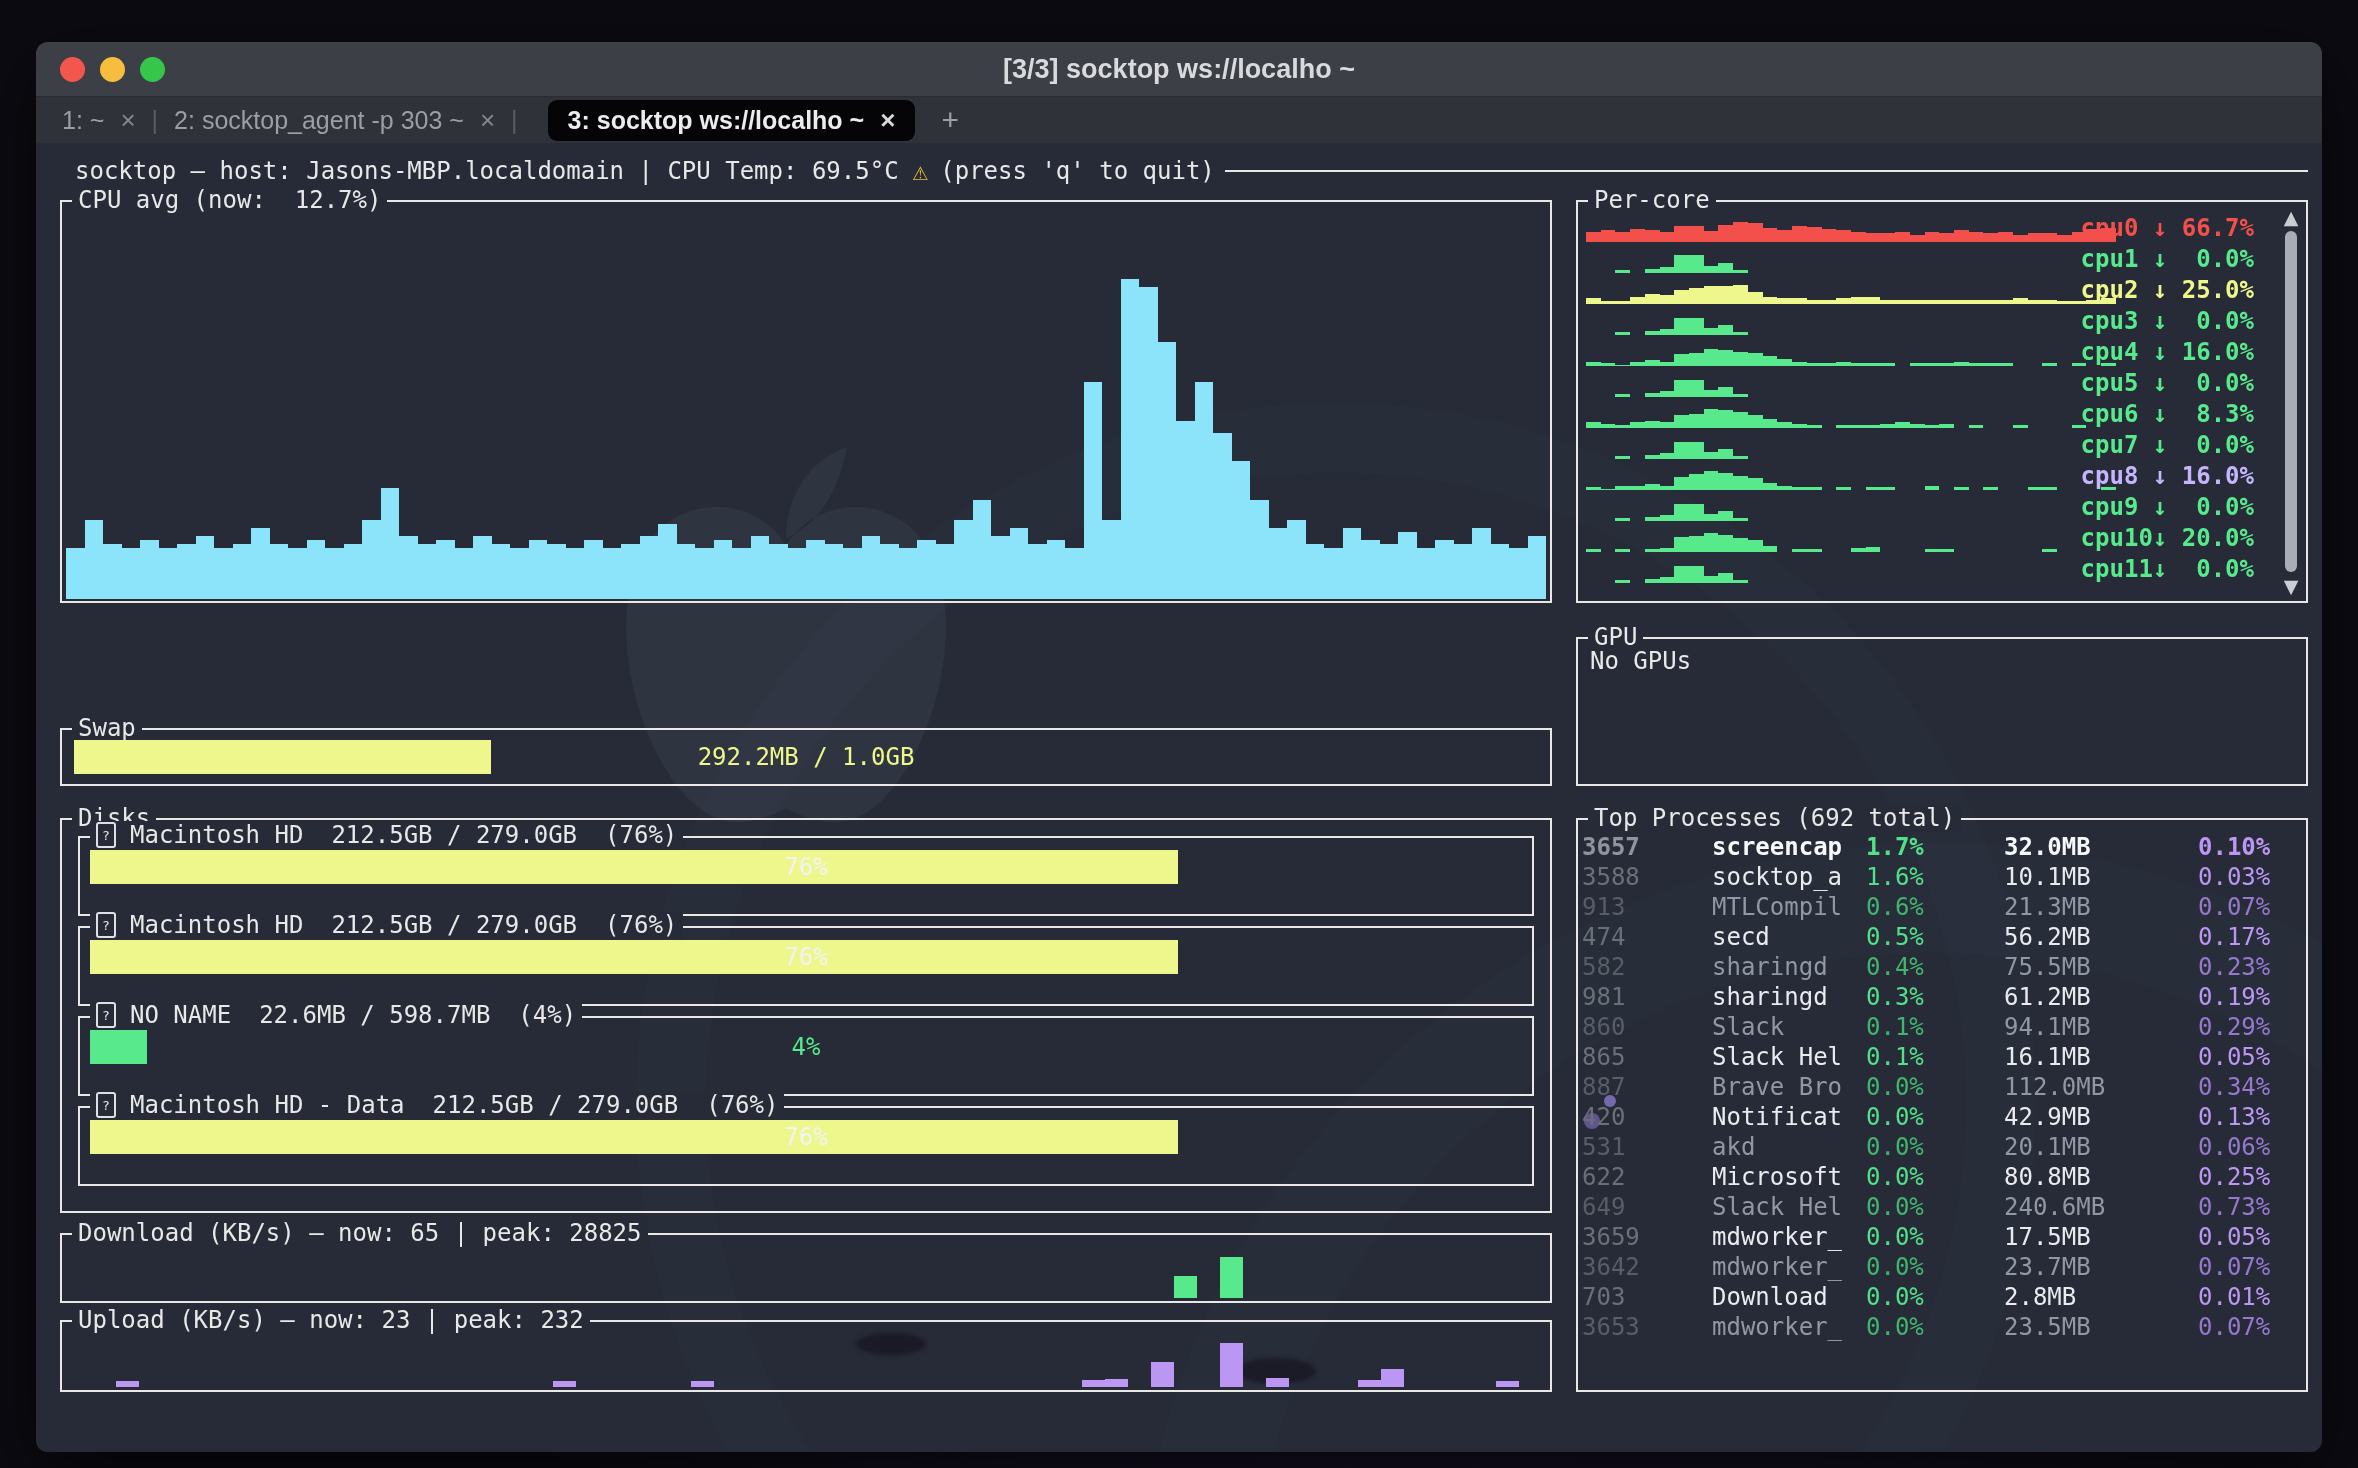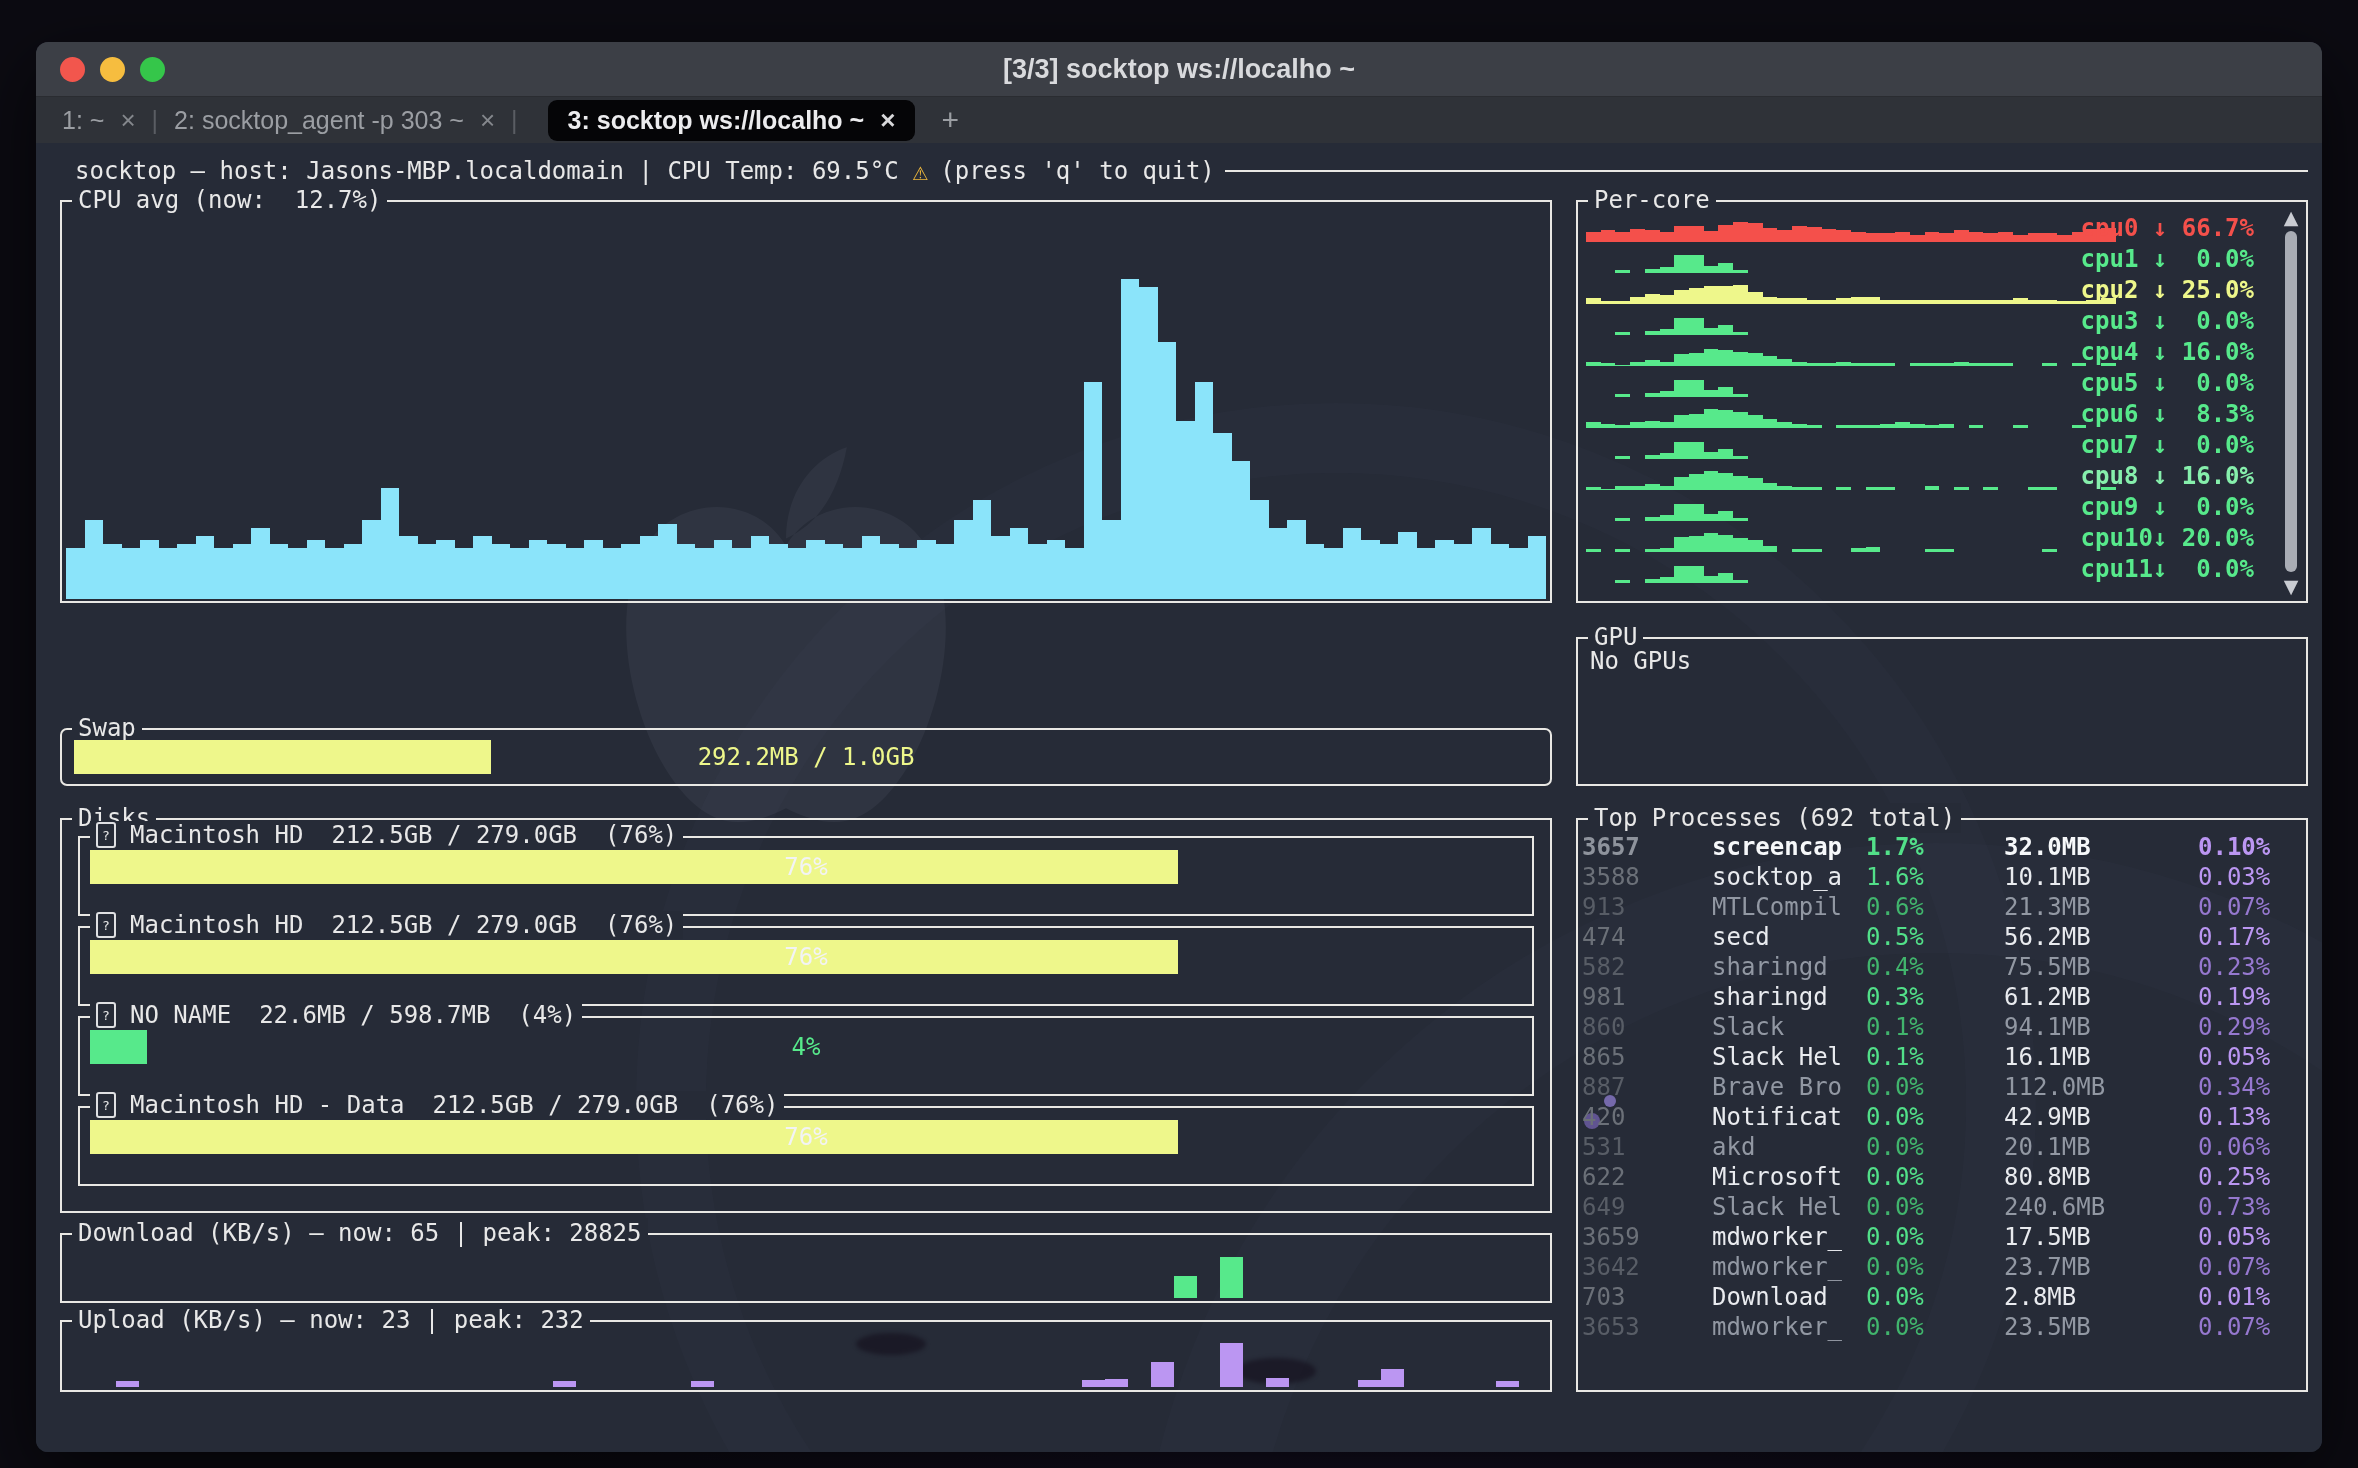--- a/index.html
+++ b/index.html
@@ -575,21 +575,21 @@
                 <div class="cbar" style="height: 10%; background: rgb(87, 233, 139);"></div>
                 <div class="cbar" style="height: 0%; background: rgb(87, 233, 139);"></div>
                 <div class="cbar" style="height: 0%; background: rgb(87, 233, 139);"></div>
                 <div class="cbar" style="height: 10%; background: rgb(87, 233, 139);"></div>
                 <div class="cbar" style="height: 10%; background: rgb(87, 233, 139);"></div>
                 <div class="cbar" style="height: 0%; background: rgb(87, 233, 139);"></div>
                 <div class="cbar" style="height: 0%; background: rgb(87, 233, 139);"></div>
                 <div class="cbar" style="height: 0%; background: rgb(87, 233, 139);"></div>
                 <div class="cbar" style="height: 10%; background: rgb(87, 233, 139);"></div>
               </div>
-              <span class="pclabel" style="color: #86efac; margin-top: 32px;">cpu8 ↓ 16.0%</span>
+              <span class="pclabel" style="color: #c4b5fd; margin-top: 32px;">cpu8 ↓ 16.0%</span>
             </div>
             <div class="pcrow">
               <div class="pcspark">
                 <div class="cbar" style="height: 0%; background: rgb(87, 233, 139);"></div>
                 <div class="cbar" style="height: 0%; background: rgb(87, 233, 139);"></div>
                 <div class="cbar" style="height: 10%; background: rgb(87, 233, 139);"></div>
                 <div class="cbar" style="height: 0%; background: rgb(87, 233, 139);"></div>
                 <div class="cbar" style="height: 15%; background: rgb(87, 233, 139);"></div>
                 <div class="cbar" style="height: 20%; background: rgb(87, 233, 139);"></div>
                 <div class="cbar" style="height: 58%; background: rgb(87, 233, 139);"></div>
@@ -714,21 +714,21 @@
           <span class="sarrow">▼</span>
         </div>
       </div>
 
 
       <div class="panel" style="left:1540px;top:494px;width:732px;height:149px;">
         <span class="ptitle">GPU</span>
         <div class="gputext">No GPUs</div>
       </div>
 
-      <div class="panel" style="left:24px;top:585px;width:1492px;height:58px;border-radius:7px;">
+      <div class="panel" style="left:24px;top:585px;width:1492px;height:58px;">
         <span class="ptitle">Swap</span>
         <div class="meter" style="top:10px;">
           <div class="fill" id="swap-fill" style="width: 28.5%; background: rgb(238, 247, 139);"></div>
           <div class="mlabel" id="swap-label" style="color: rgb(238, 247, 139);">292.2MB / 1.0GB</div>
         </div>
       </div>
 
       <div class="panel" style="left:24px;top:675px;width:1492px;height:395px;">
         <span class="ptitle">Disks</span>
         <div id="disk-list">

